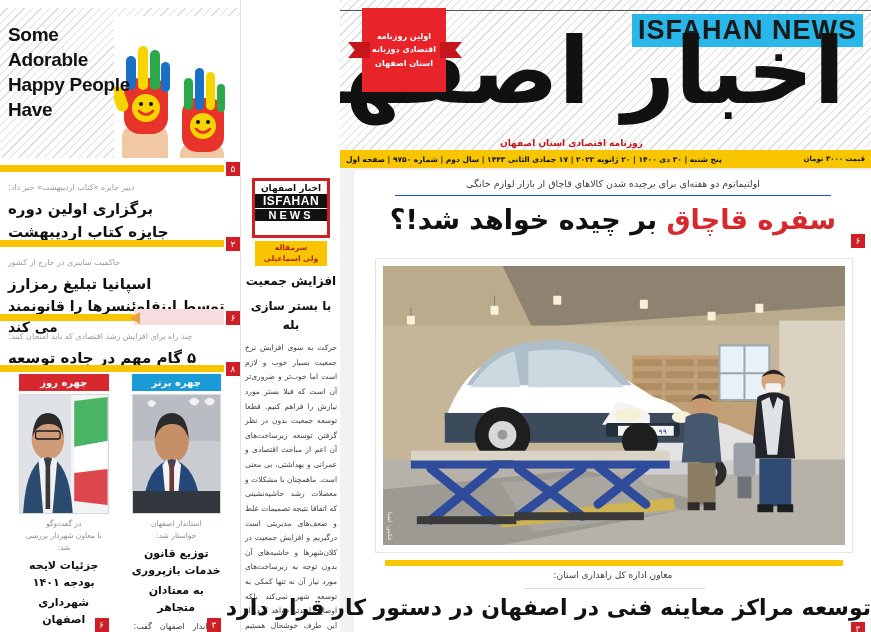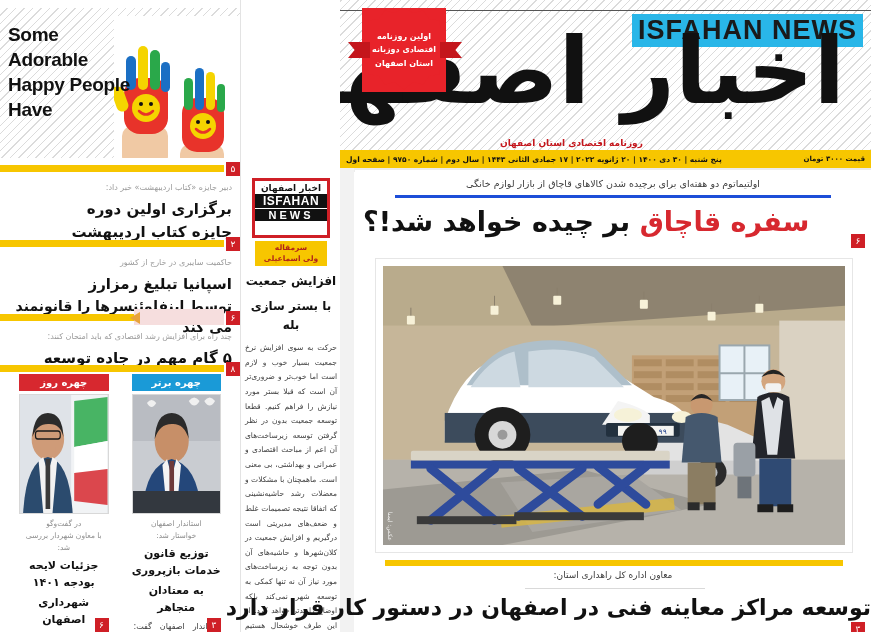--- a/index.html
+++ b/index.html
@@ -46,21 +46,21 @@
     width:14px;height:14px;background:#cf1f26;color:#fff;
     font-size:9px;line-height:14px;text-align:center;
     font-family:"DejaVu Sans",sans-serif;
     display:inline-block;
   }
 
   .row-strip{position:relative;height:13px;}
   .row-strip .pg-badge{position:absolute;right:0;top:0;}
   .row-strip .ybar{position:absolute;right:16px;top:3px;width:224px;}
 
-  .brief{padding:6px 8px 2px 8px;direction:rtl;text-align:right;}
+  .brief{padding:6px 8px 2px 8px;direction:rtl;text-align:left;}
   .brief .kicker{
     font-size:8px;color:#9a9a9a;line-height:1.5;margin-bottom:4px;
     font-family:"DejaVu Sans",sans-serif;
   }
   .brief .head{
     font-size:15px;font-weight:700;line-height:1.5;color:#111;
     font-family:"DejaVu Sans",sans-serif;
   }
   .brief .head.small{font-size:14px;}
 
@@ -150,24 +150,24 @@
   .mast-sub{
     position:absolute;left:340px;top:138px;width:531px;text-align:left;
     padding-left:160px;box-sizing:border-box;
     font-size:9px;font-weight:700;color:#c4161c;
   }
 
   
   .main-col{position:absolute;left:355px;top:170px;width:516px;height:462px;background:#fff;}
   .lead-kicker{
     text-align:center;font-size:9.5px;color:#3c3c3c;padding:8px 10px 6px;
-    border-bottom:3px solid #1d4ed8;margin:0 40px;
+    border-bottom:1px solid #1d4ed8;margin:0 40px;
   }
   .lead-head{
-    text-align:left;font-size:27px;font-weight:700;line-height:1.35;
+    text-align:center;font-size:27px;font-weight:700;line-height:1.35;
     color:#111;padding:6px 8px 0;white-space:nowrap;
   }
   .lead-head .hl{color:#d7282f;}
   .lead-pg{position:absolute;right:6px;top:64px;}
 
   .photo-frame{
     position:absolute;left:20px;top:88px;width:478px;height:295px;
     background:#fff;border:1px solid #e6e6e6;box-sizing:border-box;padding:7px;
   }
   .photo{position:relative;width:100%;height:100%;overflow:hidden;background:#b9b19f;}

